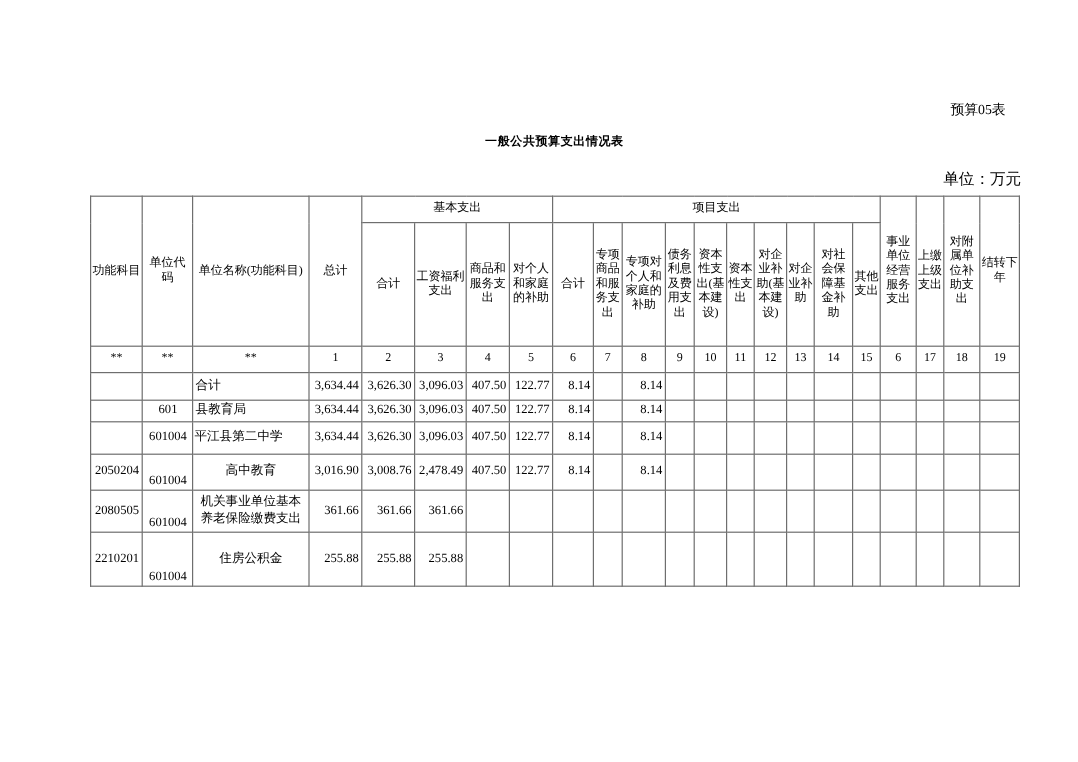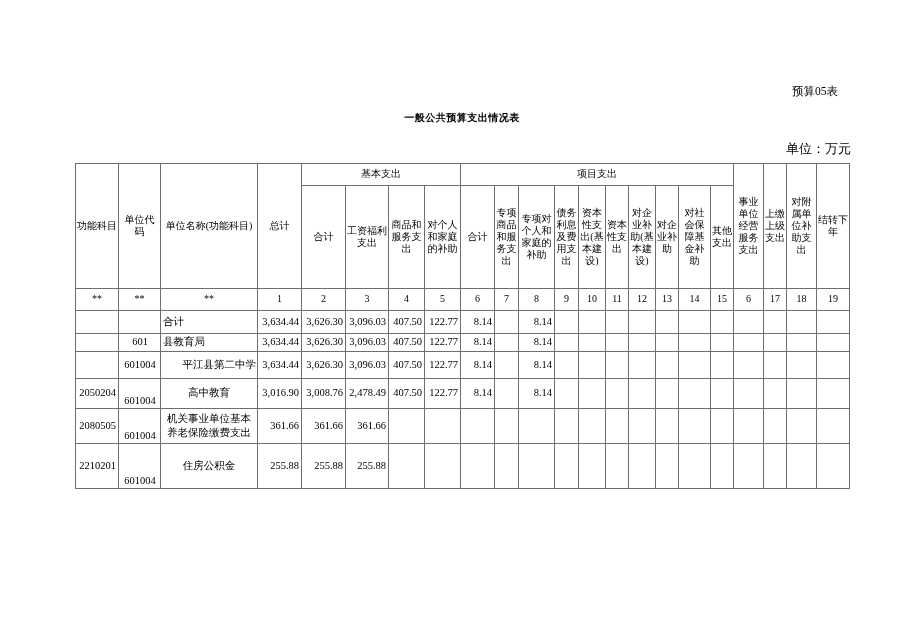--- a/index.html
+++ b/index.html
@@ -21,21 +21,21 @@
   tr.h-group { height:22px; }
   tr.h-sub   { height:103px; }
   tr.h-idx   { height:22px; }
   tr.h-idx td { font-size:10px; }
 
   .budget tbody td { font-size:10.5px; }
   td.code-cell { text-align:center; padding-left:2px; }
   td.code-bottom { vertical-align:bottom; }
   td.name-cell { line-height:1.35; }
   td.name-left   { text-align:left; padding-left:2px; }
-  td.name-indent { text-align:right; }
+  td.name-indent { text-align:left; }
   td.name-center { text-align:center; }
   td.num-cell { text-align:right; padding-right:2px; white-space:nowrap; }
 </style>
 </head>
 <body>
 
 <div class="sheet-label">预算05表</div>
 <div class="page-title">一般公共预算支出情况表</div>
 <div class="unit-label">单位：万元</div>
 

